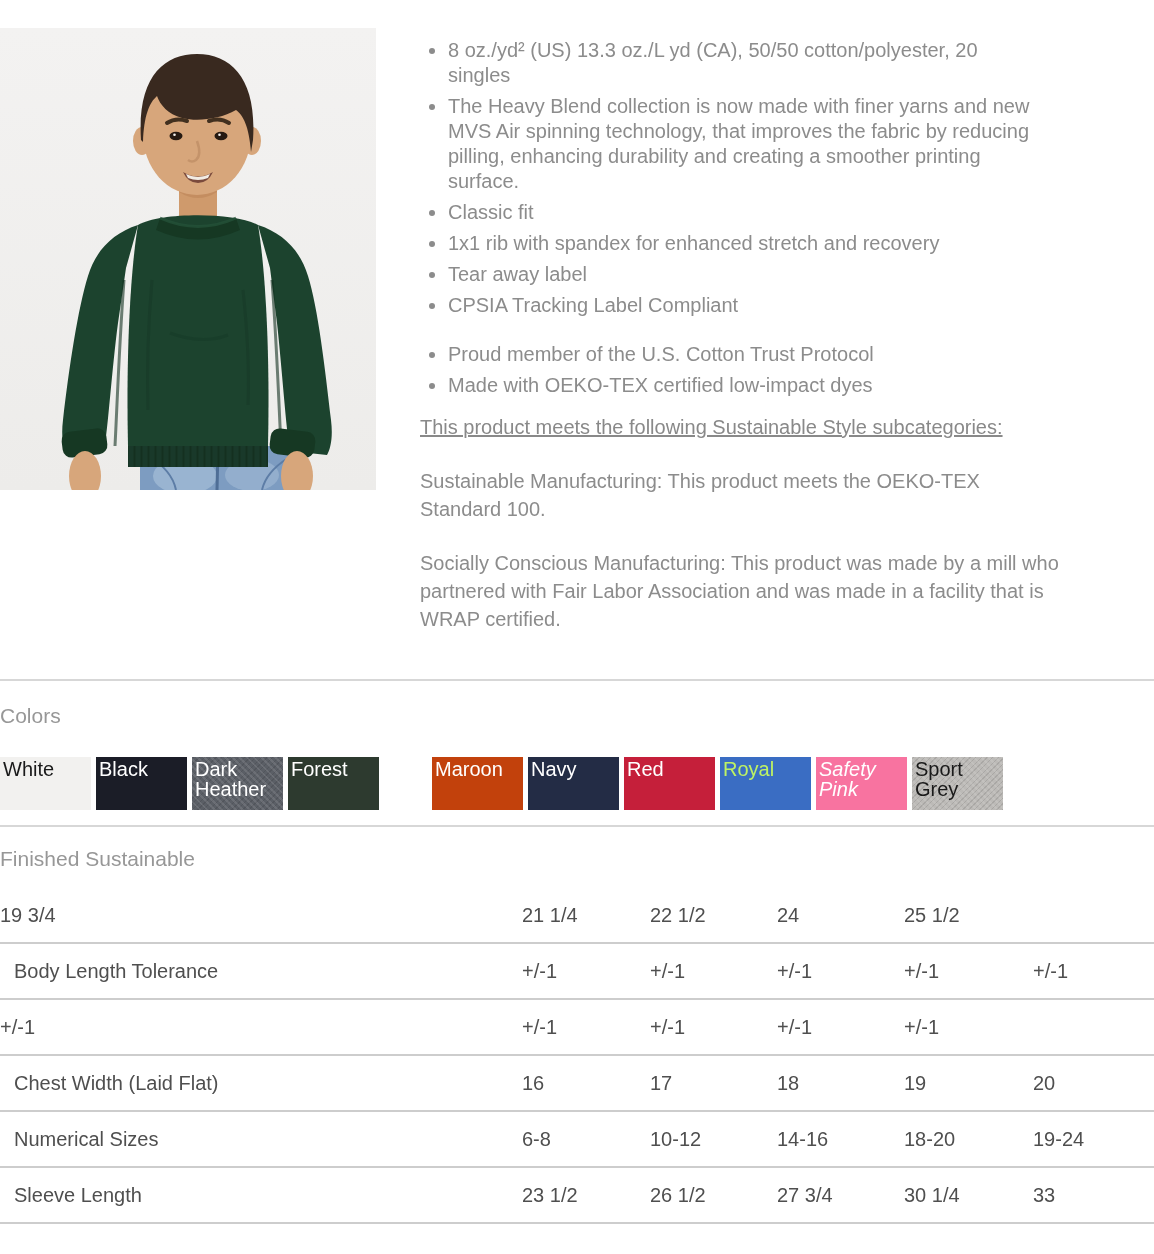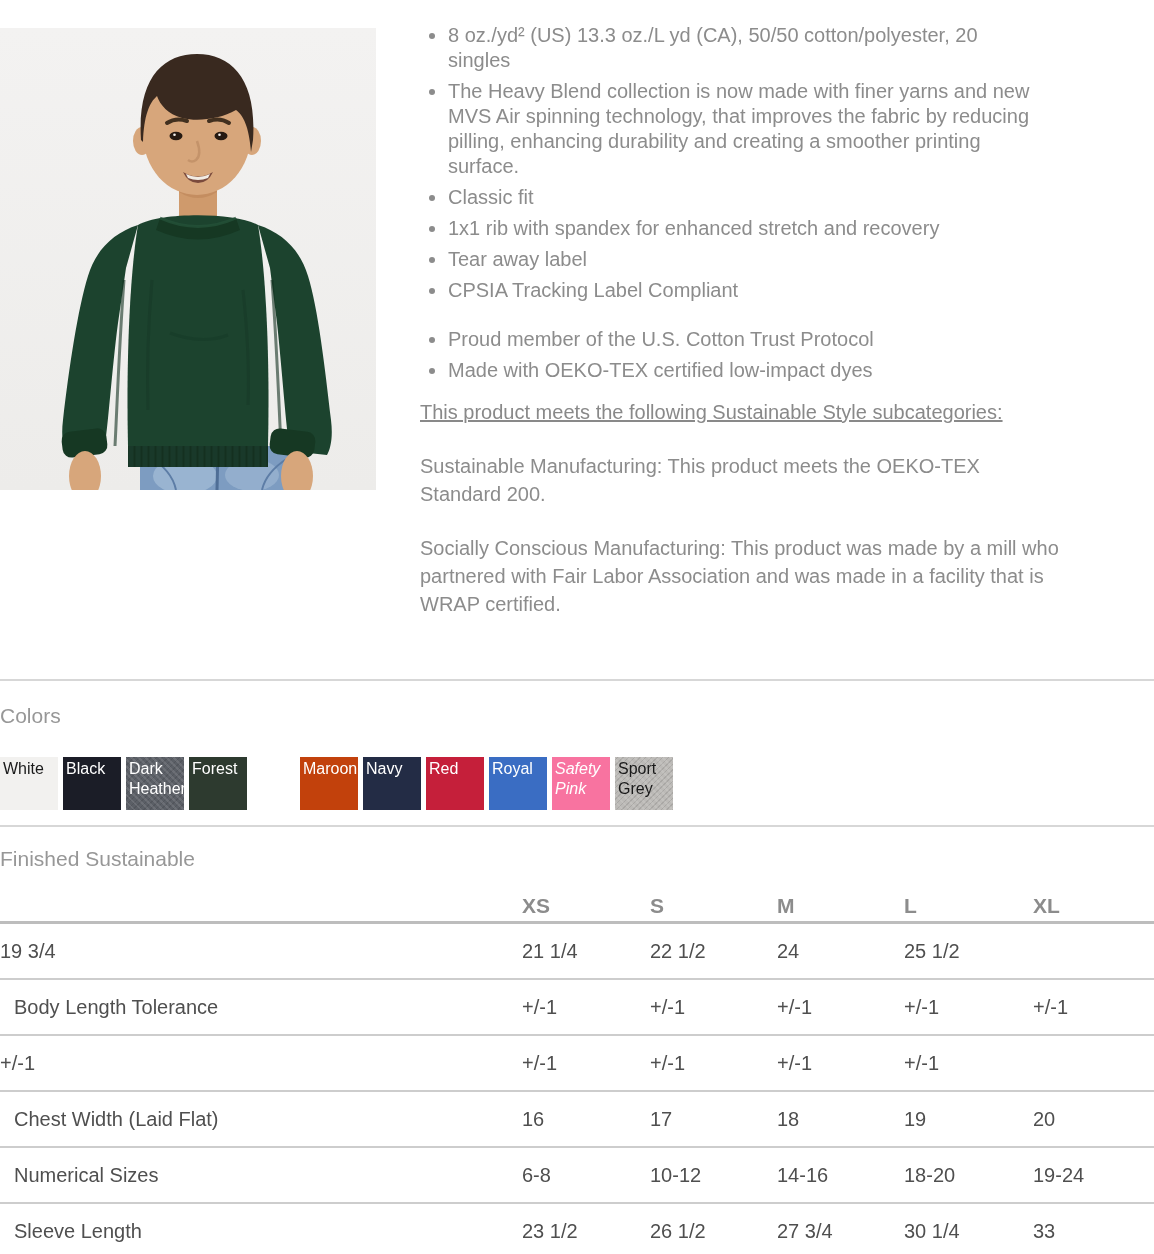--- a/index.html
+++ b/index.html
@@ -5,39 +5,39 @@
   * { box-sizing: border-box; margin: 0; padding: 0; }
   html,body { background:#ffffff; }
   body { font-family: "Liberation Sans", "DejaVu Sans", sans-serif; }
   .page { position: relative; width: 1154px; height: 1254px; background:#fff; overflow: hidden; }
 
   
   .photo { position:absolute; left:0; top:28px; width:376px; height:462px; }
   .photo svg { display:block; width:100%; height:100%; }
 
   
-  .features { position:absolute; left:420px; top:23px; width:640px; color:#8c8c8c; font-size:20px; }
+  .features { position:absolute; left:420px; top:38px; width:640px; color:#8c8c8c; font-size:20px; }
   .features ul { margin:0; padding-left:28px; max-width:615px; }
   .features li { margin-bottom:6px; line-height:25px; }
   ul.group1 { margin-bottom:24px; }
   .sub-heading { font-size:20px; font-weight:normal; text-decoration:underline; line-height:31px; margin-top:14px; max-width:640px; color:#898989; }
   .features p { line-height:28px; }
   .para-1 { margin-top:24px; max-width:600px; }
   .para-2 { margin-top:26px; max-width:655px; }
 
   
   .divider { position:absolute; left:0; right:0; height:2px; background:#d7d7d7; }
   .div-1 { top:679px; }
   .div-2 { top:825px; }
 
   
   .section-title { position:absolute; left:0; font-size:21px; line-height:32px; color:#979797; }
   .colors-title { top:700px; }
   .swatch-row { position:absolute; left:0; top:757px; display:flex; gap:5px; }
-  .swatch { width:58px; height:53px; font-size:16px; line-height:20px; padding:2px 2px 16px 3px; overflow:hidden; }
+  .swatch { width:91px; height:53px; font-size:20px; line-height:20px; padding:2px 2px 16px 3px; overflow:hidden; }
   .heather { background-image:
       repeating-linear-gradient(45deg, rgba(255,255,255,.10) 0 2px, transparent 2px 5px),
       repeating-linear-gradient(-45deg, rgba(0,0,0,.10) 0 1px, transparent 1px 4px); }
 
   
   .fm-title { top:843px; }
   .mtable { position:absolute; left:0; top:888px; width:1154px; color:#4f4f4f; font-size:20px; }
   .mrow, .mhead { display:grid; grid-template-columns:522px 128px 127px 127px 129px 1fr; align-items:center; }
   .mhead { height:36px; align-items:start; padding-top:6px; border-bottom:3px solid #bdbdbd;
            font-weight:bold; color:#8c8c8c; font-size:21px; }
@@ -124,50 +124,42 @@
         <li>Classic fit</li>
         <li>1x1 rib with spandex for enhanced stretch and recovery</li>
         <li>Tear away label</li>
         <li>CPSIA Tracking Label Compliant</li>
       </ul>
     <ul class="group2" id="bullets2">
         <li>Proud member of the U.S. Cotton Trust Protocol</li>
         <li>Made with OEKO-TEX certified low-impact dyes</li>
       </ul>
     <div class="sub-heading">This product meets the following Sustainable Style subcategories:</div>
-    <p class="para-1">Sustainable Manufacturing: This product meets the OEKO-TEX Standard 200.</p>
+    <p class="para-1">Sustainable Manufacturing: This product meets the OEKO-TEX Standard 100.</p>
     <p class="para-2">Socially Conscious Manufacturing: This product was made by a mill who partnered with Fair Labor Association and was made in a facility that is WRAP certified.</p>
   </div>
 
   <div class="divider div-1"></div>
   <div class="section-title colors-title">Colors</div>
   <div class="swatch-row" id="swatches">
       <div class="swatch" style="background-color: rgb(242, 241, 239); color: rgb(26, 26, 26);">White</div>
       <div class="swatch" style="background-color: rgb(27, 29, 39); color: rgb(255, 255, 255);">Black</div>
       <div class="swatch heather" style="background-color: rgb(91, 95, 102); color: rgb(255, 255, 255);">Dark Heather</div>
       <div class="swatch" style="background-color: rgb(45, 58, 47); color: rgb(255, 255, 255);">Forest</div>
       <div class="swatch" style="background-color: #c2410c; color: rgb(255, 255, 255); margin-left: 48px;">Maroon</div>
       <div class="swatch" style="background-color: rgb(35, 44, 69); color: rgb(255, 255, 255);">Navy</div>
       <div class="swatch" style="background-color: rgb(197, 31, 58); color: rgb(255, 255, 255);">Red</div>
-      <div class="swatch" style="background-color: rgb(58, 109, 195); color: #ffffff;">Royal</div>
+      <div class="swatch" style="background-color: rgb(58, 109, 195); color: #bef264;">Royal</div>
       <div class="swatch" style="background-color: rgb(248, 115, 160); color: rgb(255, 255, 255); font-style: italic;">Safety Pink</div>
       <div class="swatch heather" style="background-color: rgb(188, 186, 183); color: rgb(26, 26, 26);">Sport Grey</div>
     </div>
 
   <div class="divider div-2"></div>
   <div class="section-title fm-title">Finished Sustainable</div>
   <div class="mtable" id="mtable">
-      <div class="mhead">
-        <div></div>
-        <div>XS</div>
-        <div>S</div>
-        <div>M</div>
-        <div>L</div>
-        <div>XL</div>
-      </div>
       <div class="mrow">
         <div>19 3/4</div>
         <div>21 1/4</div>
         <div>22 1/2</div>
         <div>24</div>
         <div>25 1/2</div>
       </div>
       <div class="mrow">
         <div class="label">Body Length Tolerance</div>
         <div>+/-1</div>

